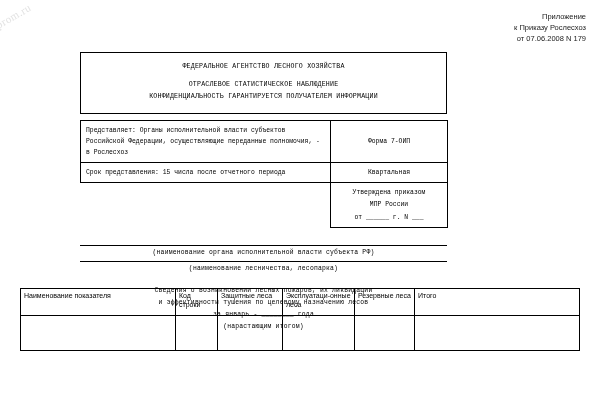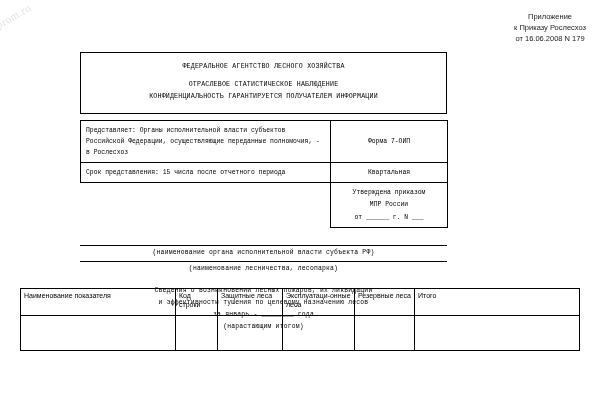--- a/index.html
+++ b/index.html
@@ -35,21 +35,21 @@
     color: #e3e3e3;
     letter-spacing: 0.5px;
     white-space: nowrap;
   }
 
   
   .appendix {
     position: absolute;
     right: 14px;
     top: 12px;
-    text-align: center;
+    text-align: right;
     font-family: "Liberation Sans", sans-serif;
     font-size: 7.5px;
     color: #1a1a1a;
     line-height: 1.45;
   }
 
   
   .doc {
     position: absolute;
     left: 20px;
@@ -182,21 +182,21 @@
 </head>
 <body>
 
 <div class="watermark">
   <span>prom.ru</span>
 </div>
 
 <div class="appendix">
   <div>Приложение</div>
   <div>к Приказу Рослесхоз</div>
-  <div>от 16.06.2008 N 179</div>
+  <div>от 07.06.2008 N 179</div>
 </div>
 
 <div class="doc">
 
   <div class="header-box">
     <div class="l1">ФЕДЕРАЛЬНОЕ АГЕНТСТВО ЛЕСНОГО ХОЗЯЙСТВА</div>
     <div>ОТРАСЛЕВОЕ СТАТИСТИЧЕСКОЕ НАБЛЮДЕНИЕ</div>
     <div>КОНФИДЕНЦИАЛЬНОСТЬ ГАРАНТИРУЕТСЯ ПОЛУЧАТЕЛЕМ ИНФОРМАЦИИ</div>
   </div>
 

